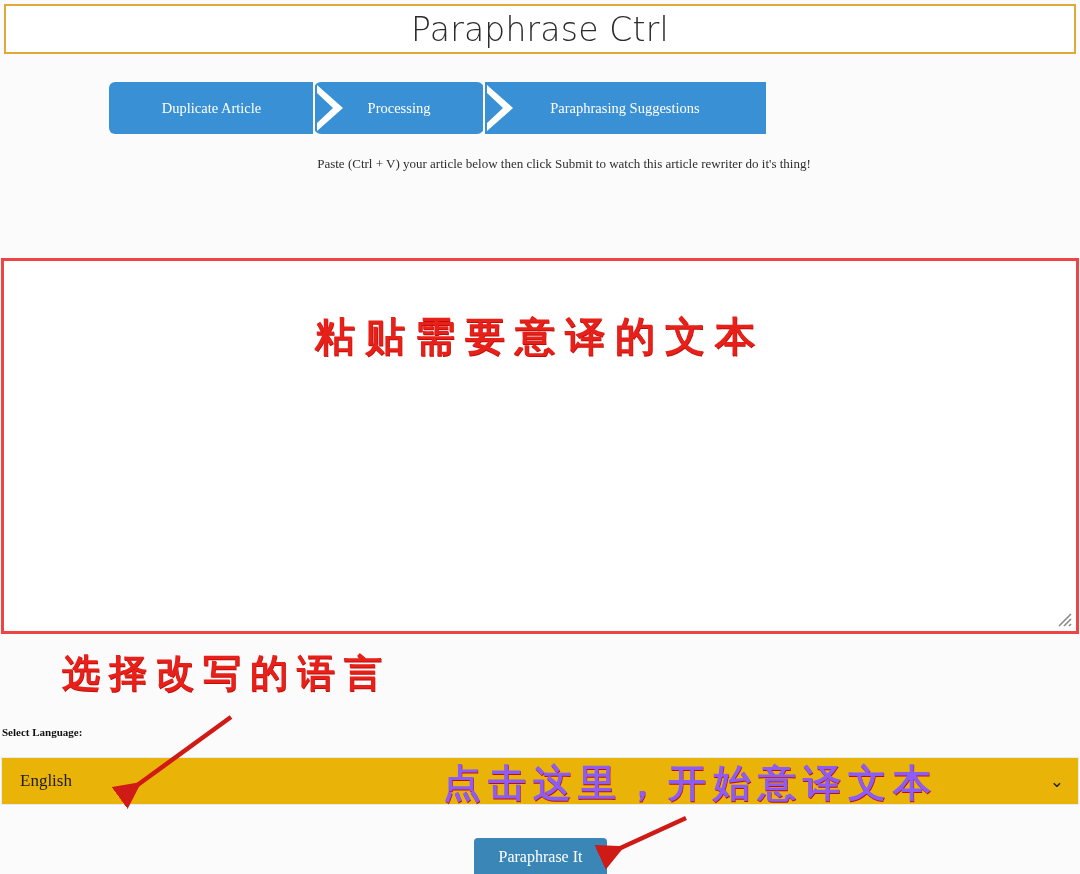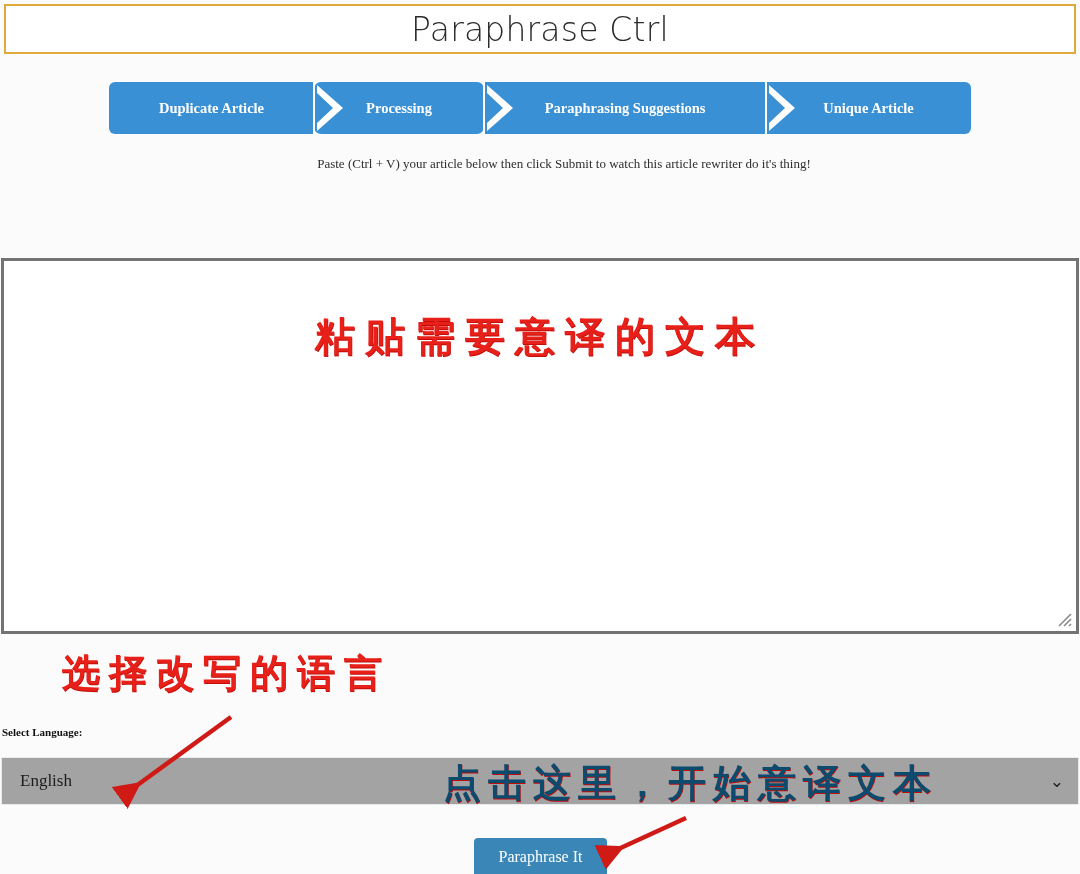--- a/index.html
+++ b/index.html
@@ -51,21 +51,20 @@
   .step {
     background: #3990d4;
     display: flex;
     align-items: center;
     justify-content: center;
     position: relative;
     color: #ffffff;
     font-size: 14.5px;
     font-family: "Liberation Serif", "DejaVu Serif", serif;
     white-space: nowrap;
-    font-weight: bold;
   }
   .step.s0 { flex: 0 0 205px; border-radius: 6px 0 0 6px; }
   .step.s1 { flex: 0 0 170px; border-radius: 7px; }
   .step.s2 { flex: 0 0 282px; }
   .step.s3 { flex: 1 1 auto; border-radius: 0 6px 6px 0; }
 
   .step .label { position: relative; z-index: 3; padding: 0 6px; }
 
   
   .chev {
@@ -89,21 +88,21 @@
     padding-left: 48px;
   }
 
   
   .paste-area {
     position: absolute;
     left: 1px;
     top: 258px;
     width: 1078px;
     height: 376px;
-    border: 3px solid #737373;
+    border: 3px solid #ef4444;
     background: #ffffff;
   }
   .paste-note {
     position: absolute;
     left: 0;
     right: 0;
     top: 48px;
     text-align: center;
     color: #e8201a;
     font-size: 40px;
@@ -142,21 +141,21 @@
     font-weight: bold;
     color: #111111;
     font-family: "Liberation Serif", "DejaVu Serif", serif;
   }
   .select-box {
     position: absolute;
     left: 1px;
     top: 757px;
     width: 1078px;
     height: 48px;
-    background: #a3a3a3;
+    background: #eab308;
     border: 1px solid #e6eced;
     display: flex;
     align-items: center;
     padding: 0 14px 0 18px;
   }
   .select-value {
     font-size: 17px;
     color: #1c1c1c;
     flex: 1 1 auto;
     font-family: "Liberation Serif", "DejaVu Serif", serif;
@@ -166,21 +165,21 @@
     font-size: 17px;
     color: #222222;
     line-height: 1;
   }
 
   
   .anno-click {
     position: absolute;
     left: 443px;
     top: 758px;
-    color: #0c4a6e;
+    color: #8b5cf6;
     font-size: 38px;
     font-weight: 700;
     letter-spacing: 7px;
     font-family: "DejaVu Sans", "Liberation Sans", sans-serif;
     text-shadow: 0.5px 0.5px 0 #c00d08;
     white-space: nowrap;
     text-align: center;
   }
 
   
@@ -240,29 +239,20 @@
     <div class="step s2">
       <span class="chev">
         <svg width="34" height="52" viewBox="0 0 34 52" xmlns="http://www.w3.org/2000/svg">
           <path d="M0,0 L0,52 L2,52 L2,0 Z" fill="#ffffff"></path>
           <path d="M4,3 L4,11 L20,26 L4,41 L4,49 L30,26 Z" fill="#ffffff"></path>
         </svg>
       </span>
       <span class="label">Paraphrasing Suggestions</span>
     </div>
 
-    <div class="step s3">
-      <span class="chev">
-        <svg width="34" height="52" viewBox="0 0 34 52" xmlns="http://www.w3.org/2000/svg">
-          <path d="M0,0 L0,52 L2,52 L2,0 Z" fill="#ffffff"></path>
-          <path d="M4,3 L4,11 L20,26 L4,41 L4,49 L30,26 Z" fill="#ffffff"></path>
-        </svg>
-      </span>
-      <span class="label">Unique Article</span>
-    </div>
 
   </div>
 </div>
 
 <div class="instruction">Paste (Ctrl + V) your article below then click Submit to watch this article rewriter do it's thing!</div>
 
 <div class="paste-area">
   <div class="paste-note">粘贴需要意译的文本</div>
   <span class="resize-grip">
     <svg width="18" height="18" viewBox="0 0 18 18" xmlns="http://www.w3.org/2000/svg">

